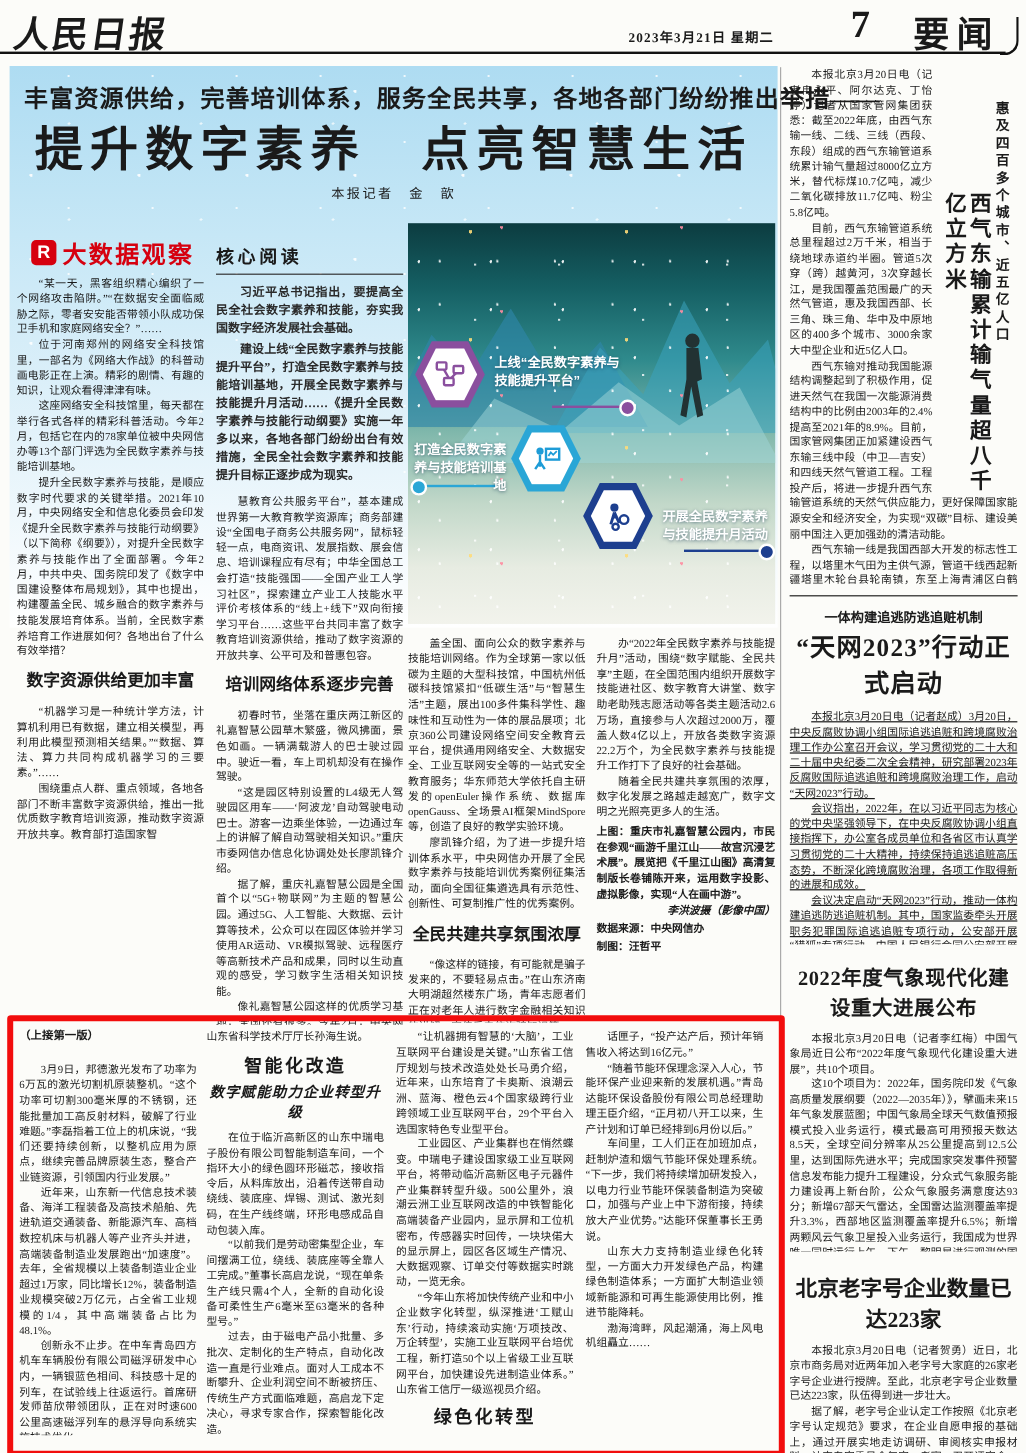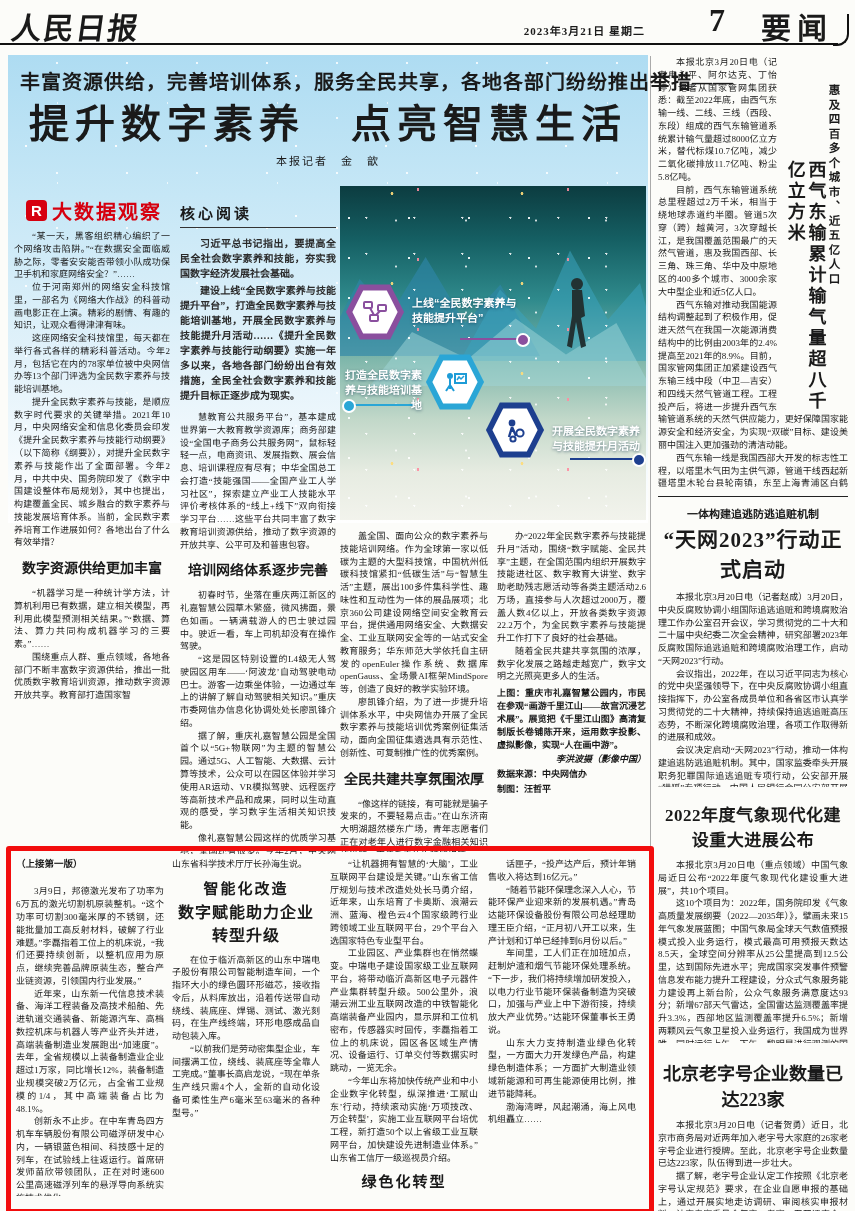--- a/index.html
+++ b/index.html
@@ -26,21 +26,21 @@
   .art-a{position:relative;height:434px;overflow:hidden;}
   .float-head{float:right;width:64px;height:356px;margin-left:7px;}
   .vhead{writing-mode:vertical-rl;height:100%;}
   .vh-eyebrow{font-size:11.5px;font-weight:bold;letter-spacing:3px;padding-top:28px;line-height:1.4;}
   .vh-main{font-size:18px;font-weight:bold;letter-spacing:3px;padding-top:104px;line-height:1.15;}
   .rule-h{border-top:1px solid #222;margin:6px 0 8px 0;}
   .kicker-b{font-size:11px;font-weight:bold;text-align:center;margin:6px 0 2px 0;}
   .head-b{font-size:21px;font-weight:bold;text-align:center;letter-spacing:1px;margin:2px 0 8px 0;}
   .head-c{font-size:17px;font-weight:bold;text-align:center;letter-spacing:0.5px;margin:14px 0 8px 0;}
   .head-d{font-size:18px;font-weight:bold;text-align:center;margin:16px 0 8px 0;}
-  .art-b-body{height:196px;overflow:hidden;}
+  .art-b-body{height:196px;overflow:hidden;text-decoration:underline;}
   .art-c-body{height:184px;overflow:hidden;}
   .art-d-body{height:150px;overflow:hidden;}
 
   
   .banner-bg{position:absolute;left:8px;top:55px;width:640px;height:468px;
      background:linear-gradient(180deg,#aedcf2 0%,#c6e7f6 30%,#e2f2fa 65%,#ffffff 100%);
   }
   .banner-bg:after{content:"";position:absolute;inset:0;
      background-image:radial-gradient(circle 1.2px at 20% 30%,rgba(255,255,255,.9) 1.2px,transparent 1.3px),
                       radial-gradient(circle 1px at 70% 15%,rgba(255,255,255,.8) 1px,transparent 1.1px),
@@ -117,21 +117,21 @@
   .dt3{left:292px;top:267px;background:#1d3f8f;}
 
   
   .rb-col{position:absolute;width:148px;height:338px;z-index:2;top:858px;}
   .rb1{left:16px;}
   .rb2{left:172px;}
   .rb3{left:330px;}
   .rb4{left:488px;}
   .jump-note{font-weight:bold;text-indent:0;font-size:9.5px;margin-bottom:14px;}
   .rb-subhead{font-size:15px;font-weight:bold;text-align:center;letter-spacing:2px;margin:8px 0 2px 0;}
-  .rb-subhead2{font-size:16px;font-weight:bold;text-align:center;
+  .rb-subhead2{font-size:12px;font-weight:bold;font-style:italic;text-align:center;
      letter-spacing:1px;margin-bottom:6px;}
   .redbox{position:absolute;left:6px;top:846px;width:638px;height:358px;
      border:5px solid #f20d0d;border-radius:3px;z-index:9;pointer-events:none;}
 </style>
 </head>
 <body>
 
 <div class="page">
 
   <div class="hdr">
@@ -297,21 +297,21 @@
       <div class="art-b-body body-text">
           <p>本报北京3月20日电（记者赵成）3月20日，中央反腐败协调小组国际追逃追赃和跨境腐败治理工作办公室召开会议，学习贯彻党的二十大和二十届中央纪委二次全会精神，研究部署2023年反腐败国际追逃追赃和跨境腐败治理工作，启动“天网2023”行动。</p>
           <p>会议指出，2022年，在以习近平同志为核心的党中央坚强领导下，在中央反腐败协调小组直接指挥下，办公室各成员单位和各省区市认真学习贯彻党的二十大精神，持续保持追逃追赃高压态势，不断深化跨境腐败治理，各项工作取得新的进展和成效。</p>
           <p>会议决定启动“天网2023”行动，推动一体构建追逃防逃追赃机制。其中，国家监委牵头开展职务犯罪国际追逃追赃专项行动，公安部开展“猎狐”专项行动，中国人民银行会同公安部开展预防、打击利用离岸公司和地下钱庄向境外转移赃款专项行动，最高人民法院会同最高人民检察院开展犯罪嫌疑人、被告人逃匿、死亡案件追赃专项行动，中央组织部会同公安部等开展违规办理和持有证件专项治理等工作。</p>
         </div>
     </div>
 
     <div>
       <div class="head-c">2022年度气象现代化建设重大进展公布</div>
       <div class="art-c-body body-text">
-          <p>本报北京3月20日电（重点领域）中国气象局近日公布“2022年度气象现代化建设重大进展”，共10个项目。</p>
+          <p>本报北京3月20日电（记者李红梅）中国气象局近日公布“2022年度气象现代化建设重大进展”，共10个项目。</p>
           <p>这10个项目为：2022年，国务院印发《气象高质量发展纲要（2022—2035年）》，擘画未来15年气象发展蓝图；中国气象局全球天气数值预报模式投入业务运行，模式最高可用预报天数达8.5天，全球空间分辨率从25公里提高到12.5公里，达到国际先进水平；完成国家突发事件预警信息发布能力提升工程建设，分众式气象服务能力建设再上新台阶，公众气象服务满意度达93分；新增67部天气雷达，全国雷达监测覆盖率提升3.3%，西部地区监测覆盖率提升6.5%；新增两颗风云气象卫星投入业务运行，我国成为世界唯一同时运行上午、下午、黎明星进行观测的国家；中国气象卫星广播系统启用亚太7号通信卫星，升级后覆盖国家由21个增至65个；新增4架高性能人工增雨作业飞机，全国形成58架人工增雨飞机、1.2万台（套）地面人工影响天气作业装备的作业能力；全国气候可行性业务技术体系基本建立；建成新一代气象灾害监测预警平台，强对流天气预警时间提前至42分钟；高质量气象数据收集处理能力显著提升，新增330余种地球系统多圈层气象相关数据。</p>
         </div>
     </div>
 
     <div>
       <div class="head-d">北京老字号企业数量已达223家</div>
       <div class="art-d-body body-text">
           <p>本报北京3月20日电（记者贺勇）近日，北京市商务局对近两年加入老字号大家庭的26家老字号企业进行授牌。至此，北京老字号企业数量已达223家，队伍得到进一步壮大。</p>
           <p>据了解，老字号企业认定工作按照《北京老字号认定规范》要求，在企业自愿申报的基础上，通过开展实地走访调研、审阅核实申报材料、认定专家委员会复审、考察、召开评审会、向社会公示等多个环节，最终确定符合认定标准的申报企业，并提报市商务局审核。经过严苛的工作流程，两批新晋认定北京老字号企业26家，包括北京吉祥戏院、焦兰西餐厅、传承百年北派铜壶刻技艺企业的北京市金属厂等企业，这中间既有历经风雨始终持续经营的知名国有企业，也有几代人传承坚守的民营企业。</p>
         </div>
@@ -329,27 +329,28 @@
       </div>
   </div>
 
   <div class="rb-col rb2 body-text clip">
     <p style="text-indent:0;">山东省科学技术厅厅长孙海生说。</p>
     <div class="rb-subhead">智能化改造</div>
     <div class="rb-subhead2">数字赋能助力企业转型升级</div>
     <div>
         <p>在位于临沂高新区的山东中瑞电子股份有限公司智能制造车间，一个指环大小的绿色圆环形磁芯，接收指令后，从料库放出，沿着传送带自动绕线、装底座、焊锡、测试、激光刻码，在生产线终端，环形电感成品自动包装入库。</p>
         <p>“以前我们是劳动密集型企业，车间摆满工位，绕线、装底座等全靠人工完成。”董事长高启龙说，“现在单条生产线只需4个人，全新的自动化设备可柔性生产6毫米至63毫米的各种型号。”</p>
+        <p>过去，由于磁电产品小批量、多批次、定制化的生产特点，自动化改造一直是行业难点。面对人工成本不断攀升、企业利润空间不断被挤压、传统生产方式面临难题，高启龙下定决心，寻求专家合作，探索智能化改造。</p>
       </div>
   </div>
 
   <div class="rb-col rb3 body-text clip">
     <div>
         <p>“让机器拥有智慧的‘大脑’，工业互联网平台建设是关键。”山东省工信厅规划与技术改造处处长马勇介绍，近年来，山东培育了卡奥斯、浪潮云洲、蓝海、橙色云4个国家级跨行业跨领域工业互联网平台，29个平台入选国家特色专业型平台。</p>
-        <p>工业园区、产业集群也在悄然蝶变。中瑞电子建设国家级工业互联网平台，将带动临沂高新区电子元器件产业集群转型升级。500公里外，浪潮云洲工业互联网改造的中铁智能化高端装备产业园内，显示屏和工位机密布，传感器实时回传，李磊指着工位上的机床说，园区各区域生产情况、设备运行、订单交付等数据实时跳动，一览无余。</p>
+        <p>工业园区、产业集群也在悄然蝶变。中瑞电子建设国家级工业互联网平台，将带动临沂高新区电子元器件产业集群转型升级。500公里外，浪潮云洲工业互联网改造的中铁智能化高端装备产业园内，显示屏和工位机密布，传感器实时回传，一块块偌大的显示屏上，园区各区域生产情况、大数据观察、订单交付等数据实时跳动，一览无余。</p>
         <p>“今年山东将加快传统产业和中小企业数字化转型，纵深推进‘工赋山东’行动，持续滚动实施‘万项技改、万企转型’，实施工业互联网平台培优工程，新打造50个以上省级工业互联网平台，加快建设先进制造业体系。”山东省工信厅一级巡视员介绍。</p>
       </div>
     <div class="rb-subhead">绿色化转型</div>
     <div class="rb-subhead2">节能降耗逐绿前行</div>
 
   </div>
 
   <div class="rb-col rb4 body-text clip">
     <div>
         <p>话匣子，“投产达产后，预计年销售收入将达到16亿元。”</p>

